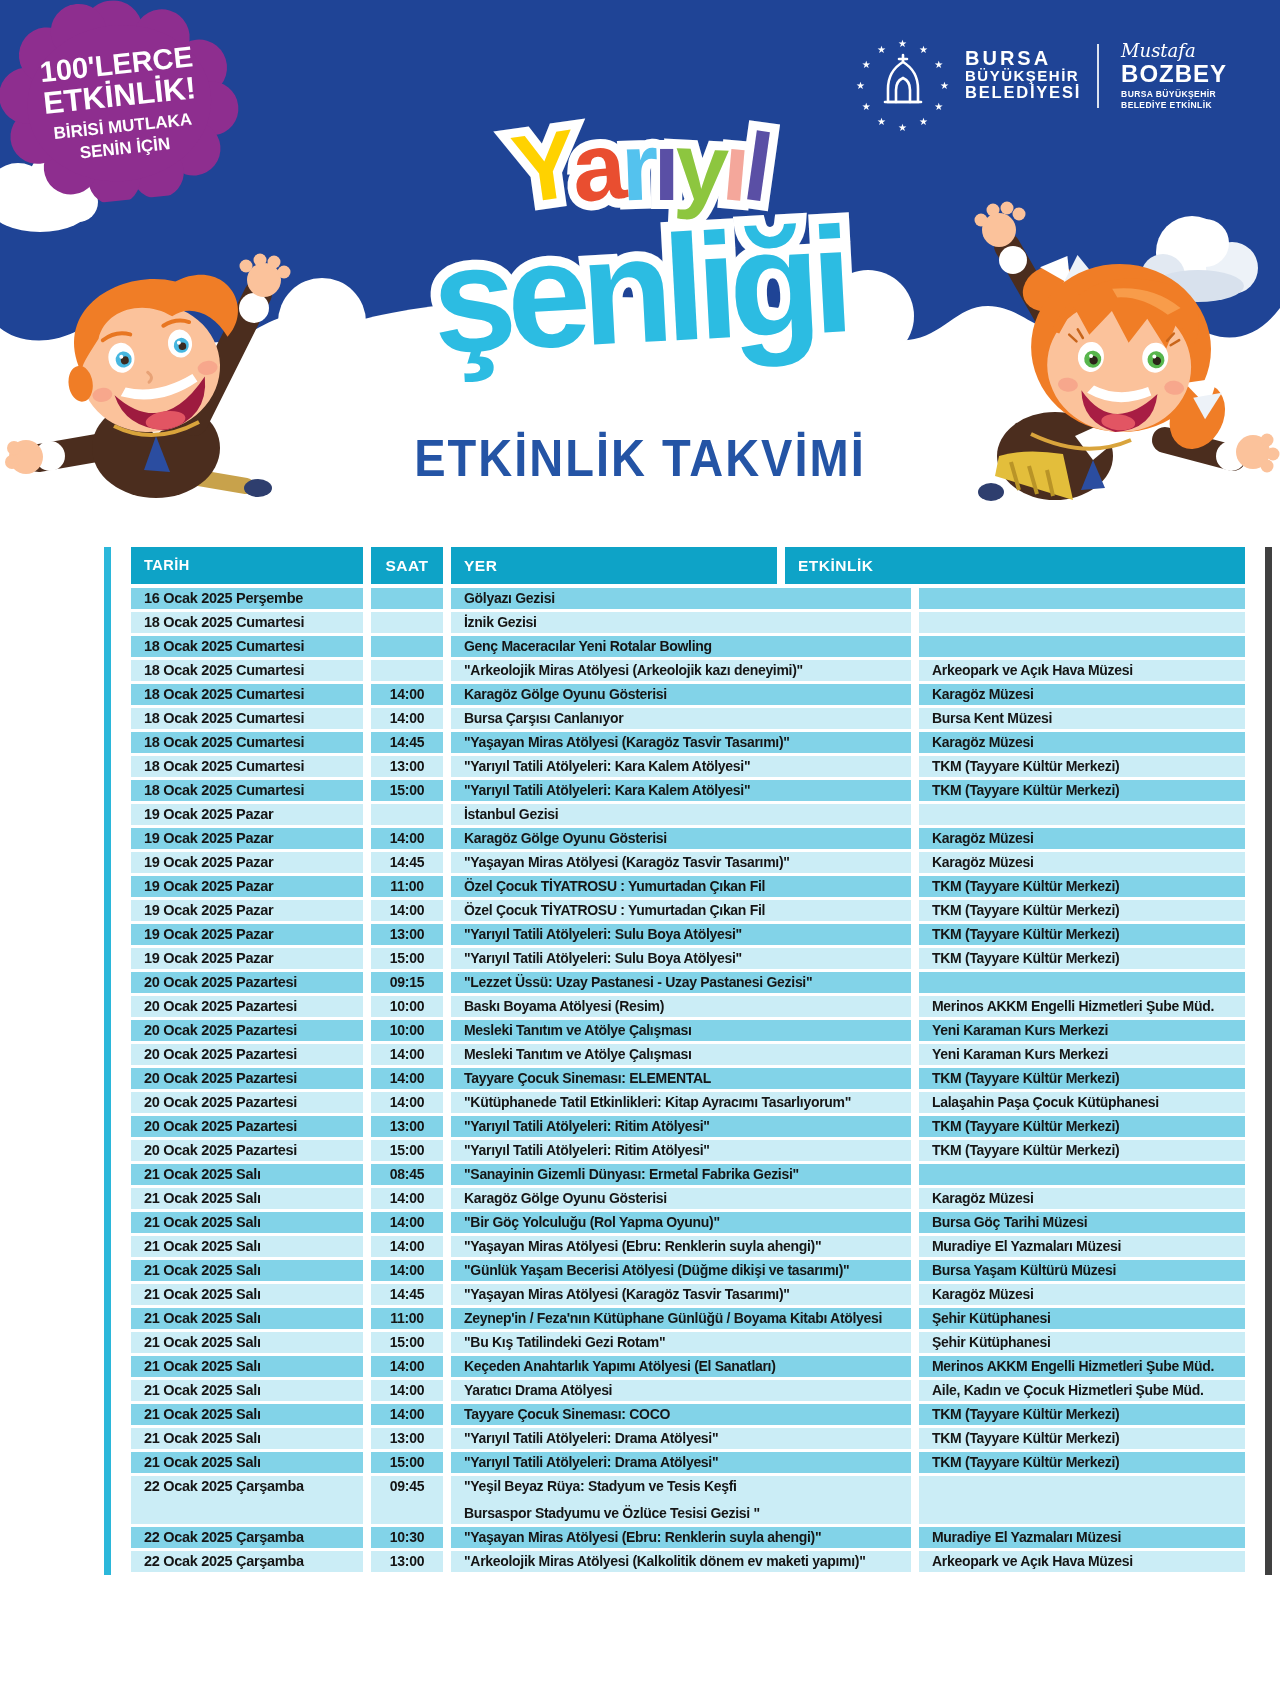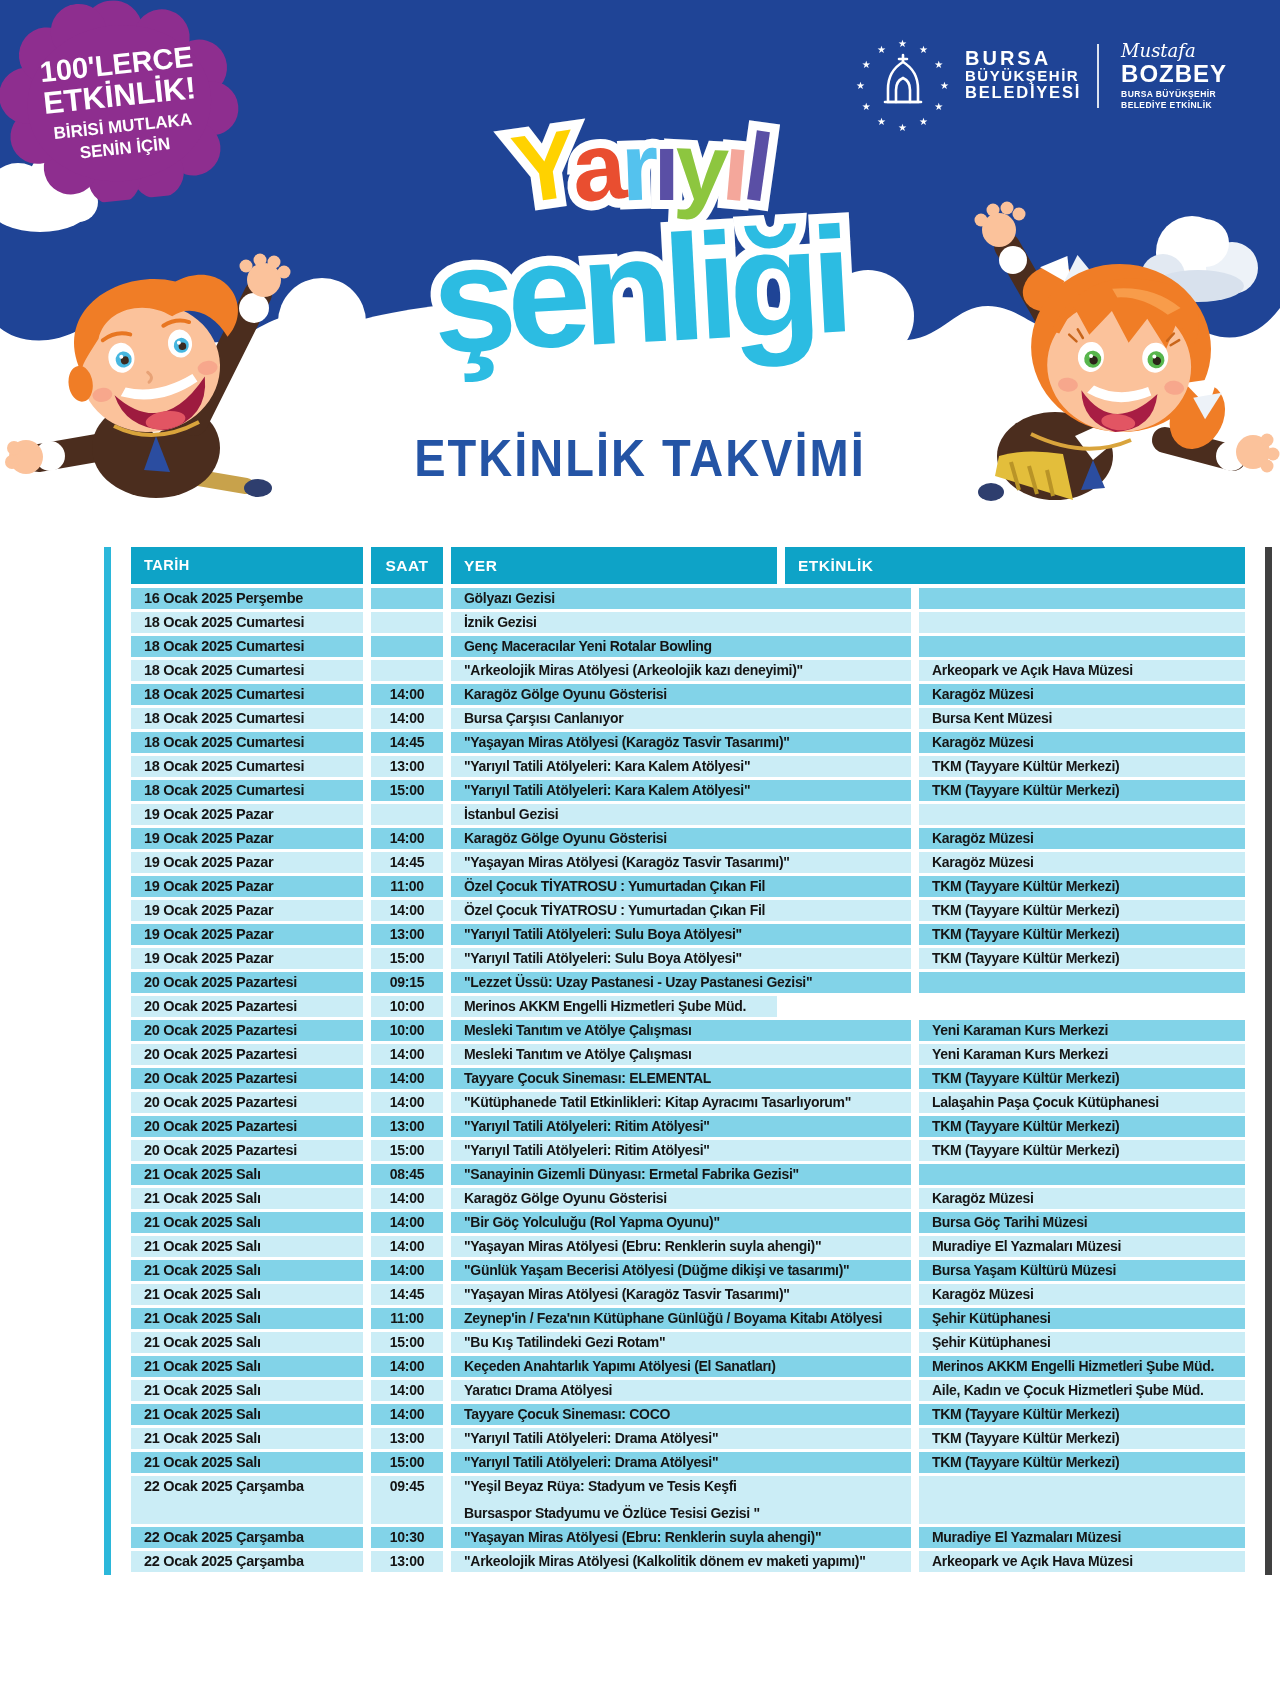--- a/index.html
+++ b/index.html
@@ -435,20 +435,24 @@
       <div class="td c-event">
         <div class="l1">"Lezzet Üssü: Uzay Pastanesi - Uzay Pastanesi Gezisi"</div>
 
       </div>
       <div class="td c-venue"></div>
     </div>
 
     <div class="tr light">
       <div class="td c-date">20 Ocak 2025 Pazartesi</div>
       <div class="td c-time">10:00</div>
+      <div class="td c-event">
+        <div class="l1">Baskı Boyama Atölyesi (Resim)</div>
+
+      </div>
       <div class="td c-venue">Merinos AKKM Engelli Hizmetleri Şube Müd.</div>
     </div>
 
     <div class="tr dark">
       <div class="td c-date">20 Ocak 2025 Pazartesi</div>
       <div class="td c-time">10:00</div>
       <div class="td c-event">
         <div class="l1">Mesleki Tanıtım ve Atölye Çalışması</div>
 
       </div>

